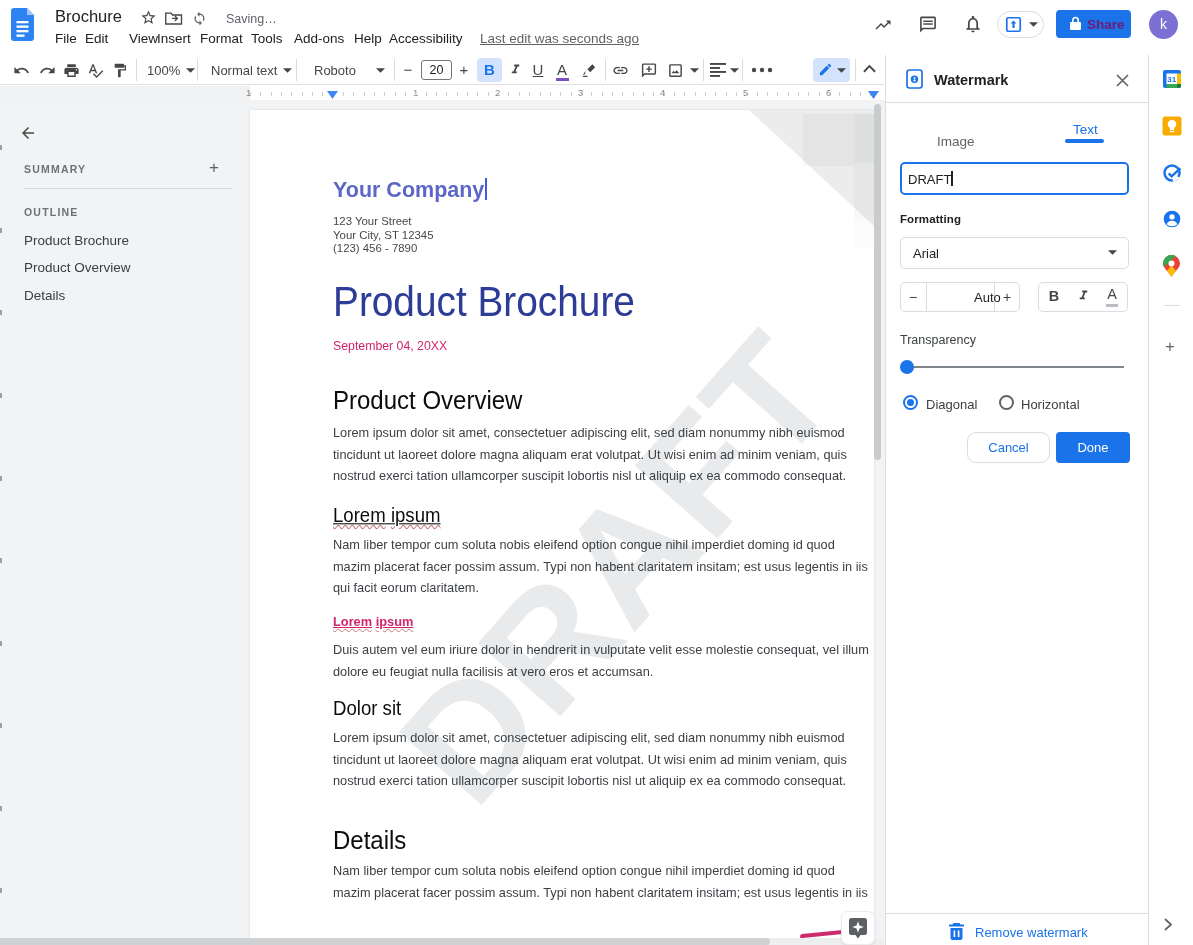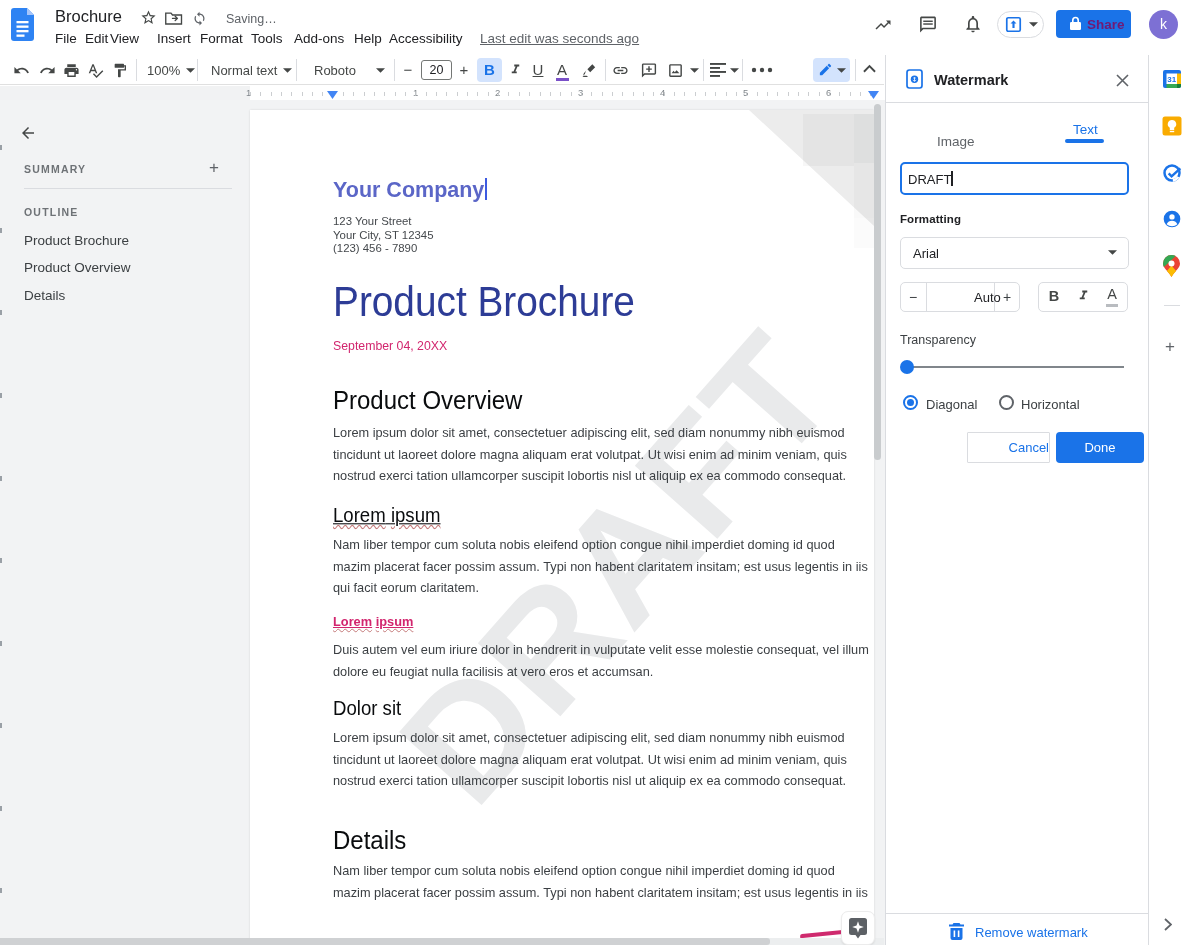--- a/index.html
+++ b/index.html
@@ -34,21 +34,21 @@
   </svg>
 
   <svg class="abs" style="left:192px;top:11px;" width="15" height="15" viewBox="0 0 24 24" fill="#5f6368">
     <path d="M12 4V1L8 5l4 4V6c3.31 0 6 2.69 6 6 0 1.01-.25 1.97-.7 2.8l1.46 1.46C19.54 15.03 20 13.57 20 12c0-4.42-3.58-8-8-8zm0 14c-3.31 0-6-2.69-6-6 0-1.01.25-1.97.7-2.8L5.24 7.74C4.46 8.97 4 10.43 4 12c0 4.42 3.58 8 8 8v3l4-4-4-4v3z"></path>
   </svg>
   <div class="abs" style="left:213px;top:12px;font-size:12.5px;font-weight:500;color:#5f6368;white-space:nowrap;margin-left:13px;">Saving…</div>
 
   <div class="abs" style="top:31px;left:0;height:17px;font-size:13.5px;color:#202124;white-space:nowrap;">
     <span class="abs" style="left:55px;">File</span>
     <span class="abs" style="left:85px;">Edit</span>
-    <span class="abs" style="left:110px;">View</span>
+    <span class="abs" style="left:129px;">View</span>
     <span class="abs" style="left:157px;">Insert</span>
     <span class="abs" style="left:200px;">Format</span>
     <span class="abs" style="left:251px;">Tools</span>
     <span class="abs" style="left:294px;">Add-ons</span>
     <span class="abs" style="left:354px;">Help</span>
     <span class="abs" style="left:389px;">Accessibility</span>
     <span class="abs" style="left:480px;color:#5f6368;text-decoration:underline;">Last edit was seconds ago</span>
   </div>
 
   <svg class="abs" style="left:873px;top:16px;" width="20" height="18" viewBox="0 0 24 24" fill="#444746">
@@ -312,22 +312,22 @@
   <div class="abs" style="left:14px;top:278px;font-size:12.5px;color:#3c4043;">Transparency</div>
   <div class="abs" style="left:19px;top:311px;width:219px;height:2px;background:#80868b;"></div>
   <div class="abs" style="left:14px;top:305px;width:14px;height:14px;border-radius:50%;background:#1a73e8;"></div>
 
   <div class="abs" style="left:17px;top:340px;width:15px;height:15px;border-radius:50%;border:2px solid #1a73e8;"></div>
   <div class="abs" style="left:21px;top:344px;width:7px;height:7px;border-radius:50%;background:#1a73e8;"></div>
   <div class="abs" style="left:40px;top:342px;font-size:13px;color:#3c4043;">Diagonal</div>
   <div class="abs" style="left:113px;top:340px;width:15px;height:15px;border-radius:50%;border:2px solid #5f6368;"></div>
   <div class="abs" style="left:135px;top:342px;font-size:13px;color:#3c4043;">Horizontal</div>
 
-  <div class="abs" style="left:81px;top:377px;width:83px;height:31px;border:1px solid #dadce0;border-radius:1px;font-size:13px;font-weight:500;color:#1a73e8;text-align:right;line-height:29px;">Cancel</div>
-  <div class="abs" style="left:170px;top:377px;width:88px;height:31px;border-radius:4px;background:#1a73e8;font-size:13px;font-weight:500;color:#fff;text-align:center;line-height:31px;">Done</div>
+  <div class="abs" style="left:81px;top:377px;width:83px;height:31px;border:1px solid #dadce0;border-radius:9px;font-size:13px;font-weight:500;color:#1a73e8;text-align:center;line-height:29px;">Cancel</div>
+  <div class="abs" style="left:170px;top:377px;width:74px;height:31px;border-radius:4px;background:#1a73e8;font-size:13px;font-weight:500;color:#fff;text-align:center;line-height:31px;">Done</div>
 
   <div class="abs" style="left:0;top:858px;width:263px;height:1px;background:#dadce0;"></div>
   <svg class="abs" style="left:63px;top:868px;" width="15" height="17" viewBox="0 0 15 17" fill="#1a73e8">
     <path d="M4.5 0h6l1 1.5H15v2H0v-2h3.5zM1.5 5h12v10a2 2 0 0 1-2 2h-8a2 2 0 0 1-2-2z"></path>
     <rect x="4.6" y="7.5" width="1.6" height="6.5" fill="#fff"></rect>
     <rect x="8.8" y="7.5" width="1.6" height="6.5" fill="#fff"></rect>
   </svg>
   <div class="abs" style="left:89px;top:870px;font-size:13px;font-weight:500;color:#1a73e8;">Remove watermark</div>
 </div>
 

